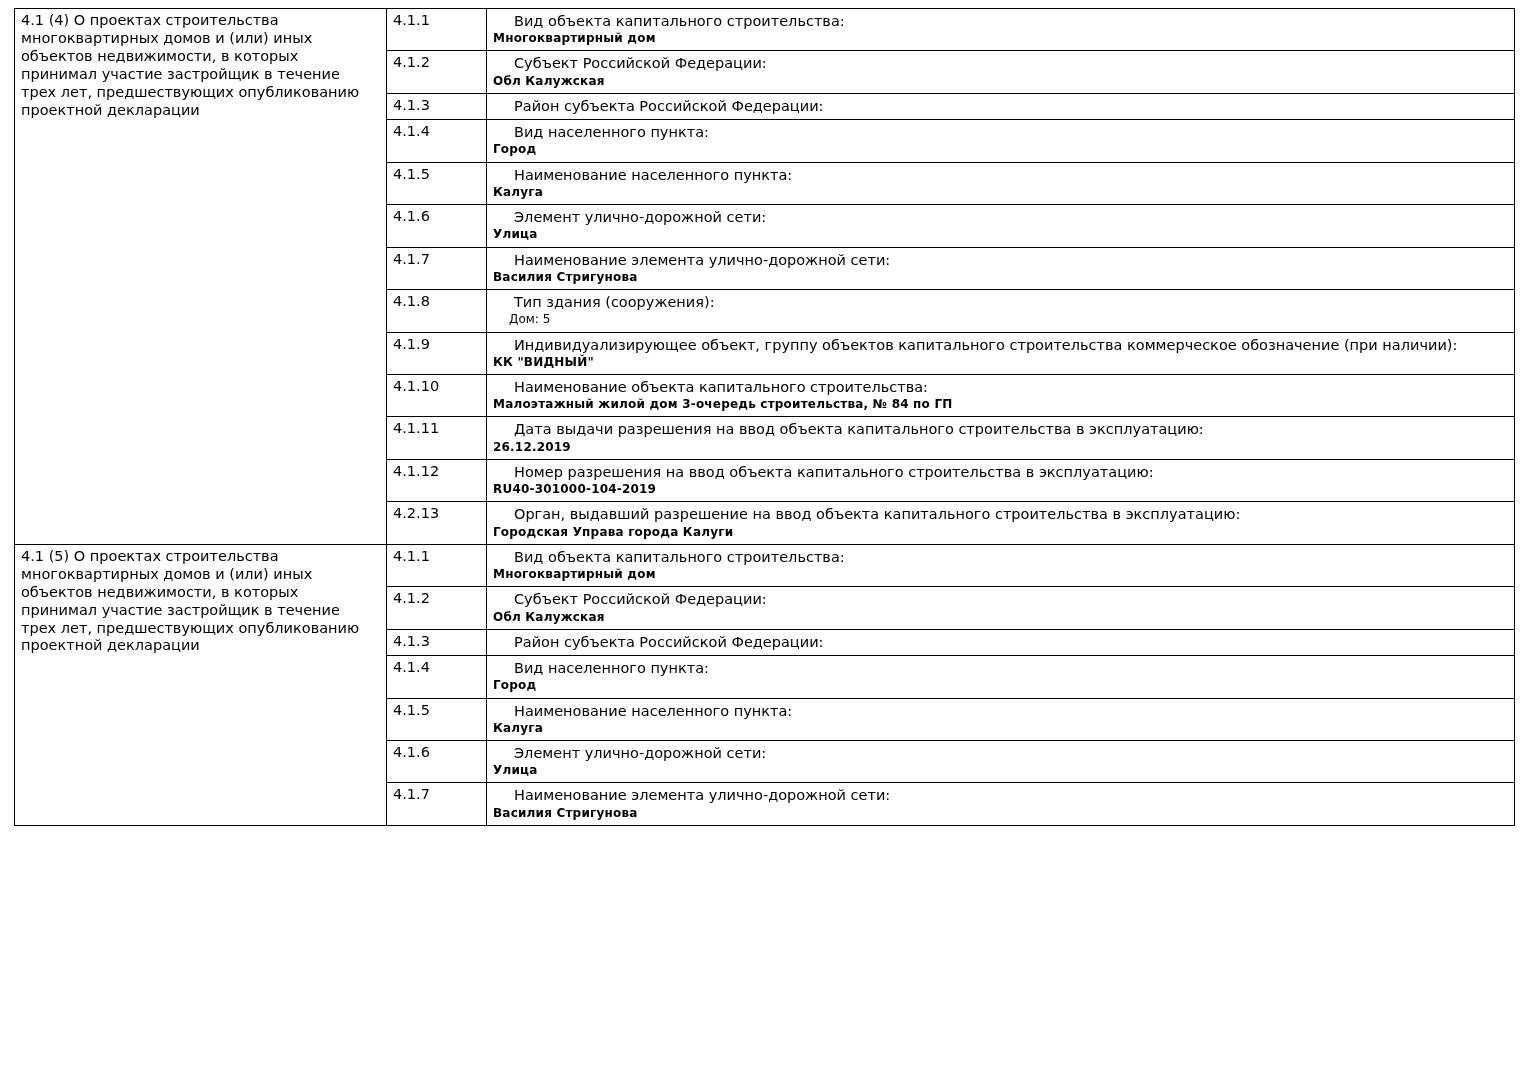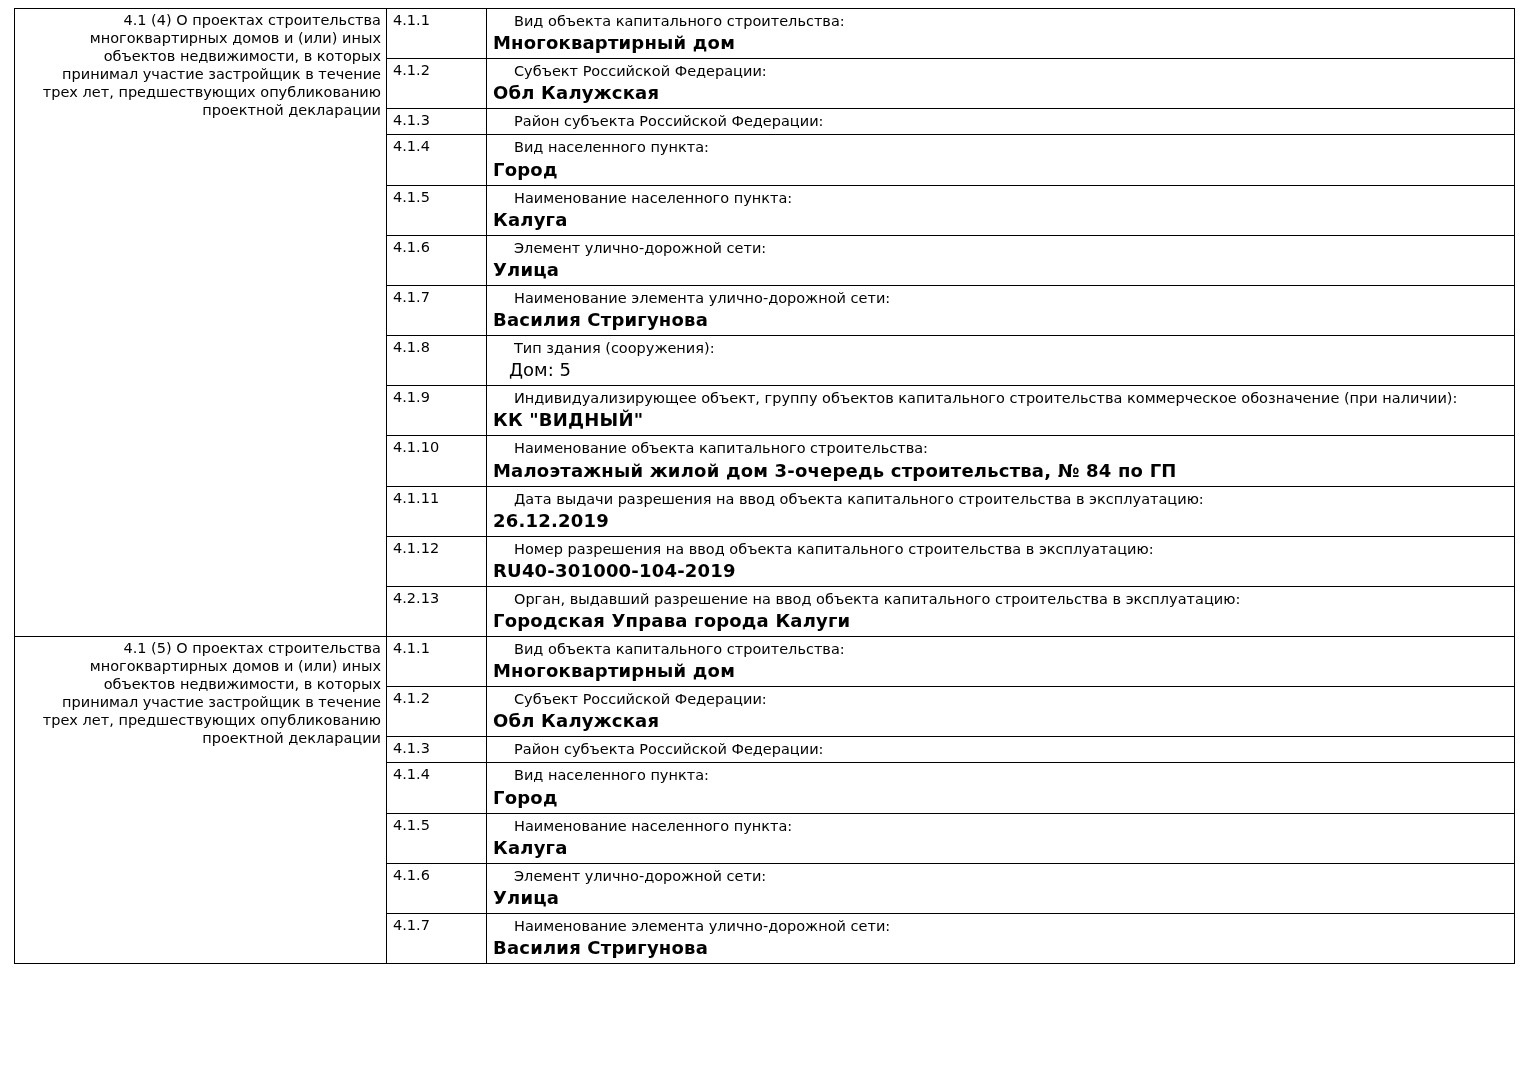--- a/index.html
+++ b/index.html
@@ -54,31 +54,31 @@
   .label {
     display: block;
     font-weight: normal;
     font-size: 14.5px;
     line-height: 1.25;
     margin-left: 21px;
   }
   .answer {
     display: block;
     font-weight: bold;
-    font-size: 18px;
+    font-size: 12px;
     line-height: 1.28;
     letter-spacing: 0.2px;
     margin-top: 1px;
   }
   .answer.plain {
     font-weight: normal;
     letter-spacing: 0;
     margin-left: 16px;
   }
-  td.tall { height: 118px; text-align: right; }
+  td.tall { height: 118px; }
 </style>
 </head>
 <body>
 
 <div class="page">
   <table class="decl">
     <colgroup>
       <col class="c-section">
       <col class="c-code">
       <col class="c-value">

